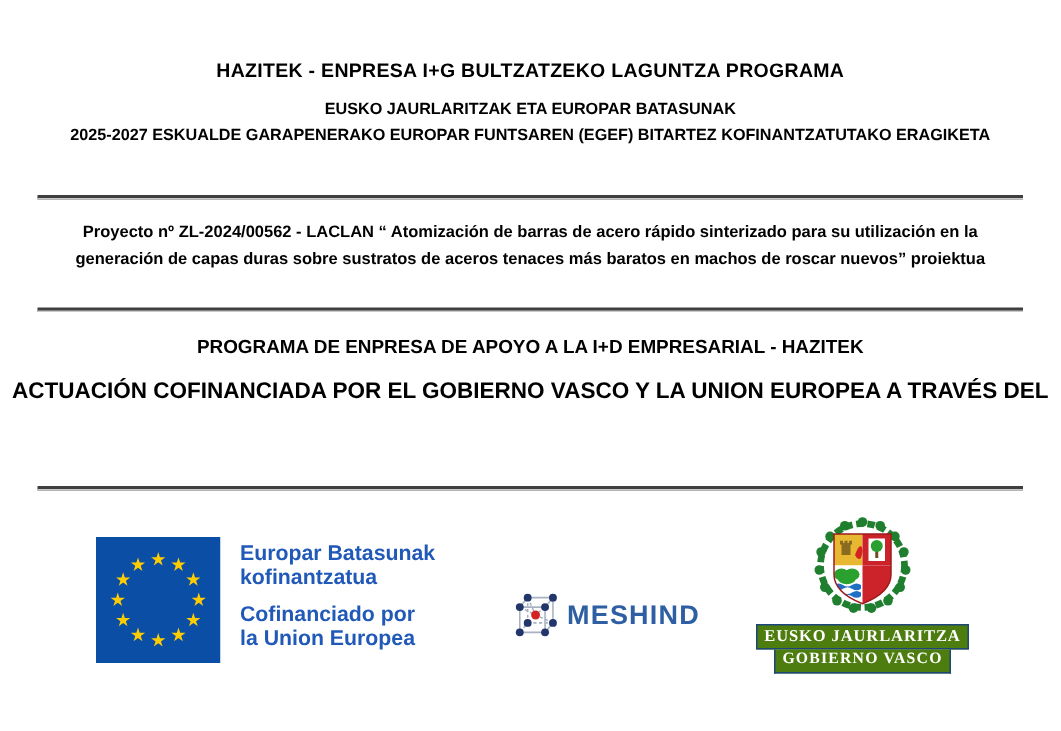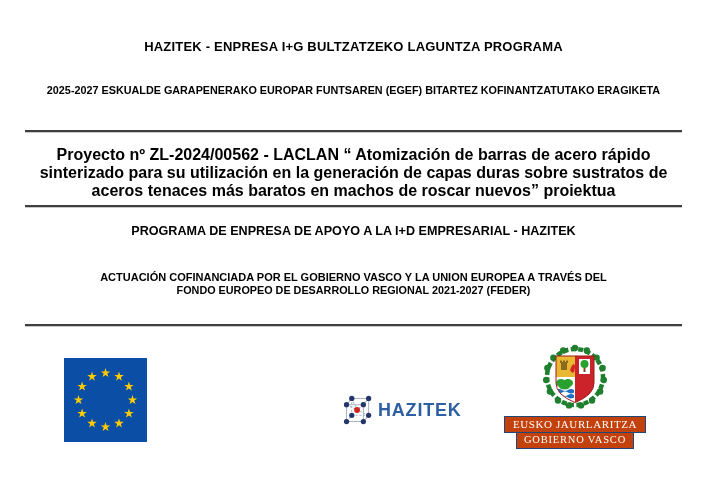--- a/index.html
+++ b/index.html
@@ -10,82 +10,88 @@
   .ctr{position:absolute;left:0;width:707px;text-align:center;font-weight:bold;}
   .title{top:39px;font-size:13px;letter-spacing:.2px;}
   .sub1{top:67px;font-size:10.8px;}
   .sub2{top:84px;font-size:10.8px;}
   .rule{position:absolute;left:25px;width:657px;height:2px;background:#3f3f3f;border-bottom:1px solid #c9c9c9;}
   .rule1{top:130px;}
   .rule2{top:205px;}
   .rule3{top:324px;}
   .project{
     position:absolute;top:146px;left:38px;width:631px;text-align:center;
-    font-weight:bold;font-size:16px;line-height:18px;
+    font-weight:bold;font-size:11px;line-height:18px;
   }
   .prog1{top:224px;font-size:12.6px;}
-  .prog2{top:271px;font-size:11px;}
+  .prog2{top:252px;font-size:15px;}
   .prog3{top:284px;font-size:10.8px;}
 
   
   .eu-flag{position:absolute;left:64px;top:358px;width:83px;height:84px;}
   .eu-text{position:absolute;left:160px;top:361px;font-weight:bold;color:#2159b8;
     font-size:14.2px;line-height:16px;}
   .eu-text .grp2{margin-top:9px;}
 
   
   .meshind{position:absolute;left:338px;top:390px;display:flex;align-items:center;}
   .meshind svg{width:36px;height:40px;}
   .meshind .name{font-weight:bold;font-size:18px;color:#2e5fa3;letter-spacing:.8px;margin-left:4px;}
 
   
   .basque{position:absolute;left:504px;top:343px;width:142px;}
   .basque .arms{display:block;margin:0 auto;width:72px;height:74px;}
-  .gv-bar{box-sizing:border-box;color:#fff;font-weight:normal;text-align:center;
-    background:#c2410c;border:1px solid #1d4679;font-family:"Liberation Serif","DejaVu Serif",serif;}
+  .gv-bar{box-sizing:border-box;color:#fff;font-weight:bold;text-align:center;
+    background:#4d7c0f;border:1px solid #1d4679;font-family:"Liberation Serif","DejaVu Serif",serif;}
   .gv-bar.b1{width:142px;height:17px;font-size:11px;line-height:15px;letter-spacing:.6px;margin-top:-1px;}
   .gv-bar.b2{width:118px;height:16px;font-size:10.5px;line-height:14px;letter-spacing:.8px;margin:0 auto;border-top:none;}
 </style>
 </head>
 <body>
 
 <div class="page">
 
   <div class="ctr title">HAZITEK - ENPRESA I+G BULTZATZEKO LAGUNTZA PROGRAMA</div>
+  <div class="ctr sub1">EUSKO JAURLARITZAK ETA EUROPAR BATASUNAK</div>
   <div class="ctr sub2">2025-2027 ESKUALDE GARAPENERAKO EUROPAR FUNTSAREN (EGEF) BITARTEZ KOFINANTZATUTAKO ERAGIKETA</div>
 
   <div class="rule rule1"></div>
 
   <div class="project">Proyecto nº ZL-2024/00562 -  LACLAN “ Atomización de barras de acero rápido sinterizado para su utilización en la generación de capas duras sobre sustratos de aceros tenaces más baratos en machos de roscar nuevos” proiektua</div>
 
   <div class="rule rule2"></div>
 
   <div class="ctr prog1">PROGRAMA DE ENPRESA DE APOYO A LA I+D EMPRESARIAL - HAZITEK</div>
   <div class="ctr prog2">ACTUACIÓN COFINANCIADA POR EL GOBIERNO VASCO Y LA UNION EUROPEA A TRAVÉS DEL</div>
-  <div class="ctr prog3">FONDO EUROPEO DE DESARROLLO REGIONAL 2021-2027 (FEDER)</div>
 
   <div class="rule rule3"></div>
 
   <svg class="eu-flag" viewBox="0 0 83 84" aria-hidden="true">
     <rect x="0" y="0" width="83" height="84" fill="#0b4ea6"></rect>
     <g fill="#ffcc00">
       <path id="st" transform="translate(41.5,15)" d="M0,-5 L1.12,-1.54 L4.76,-1.55 L1.81,0.59 L2.94,4.05 L0,1.9 L-2.94,4.05 L-1.81,0.59 L-4.76,-1.55 L-1.12,-1.54 Z"></path>
       <use href="#st" transform="translate(13.5,3.6)"></use>
       <use href="#st" transform="translate(23.4,13.5)"></use>
       <use href="#st" transform="translate(27,27)"></use>
       <use href="#st" transform="translate(23.4,40.5)"></use>
       <use href="#st" transform="translate(13.5,50.4)"></use>
       <use href="#st" transform="translate(0,54)"></use>
       <use href="#st" transform="translate(-13.5,50.4)"></use>
       <use href="#st" transform="translate(-23.4,40.5)"></use>
       <use href="#st" transform="translate(-27,27)"></use>
       <use href="#st" transform="translate(-23.4,13.5)"></use>
       <use href="#st" transform="translate(-13.5,3.6)"></use>
     </g>
   </svg>
+  <div class="eu-text">
+    <div>Europar Batasunak</div>
+    <div>kofinantzatua</div>
+    <div class="grp2">Cofinanciado por</div>
+    <div>la Union Europea</div>
+  </div>
 
   <div class="meshind">
     <svg viewBox="0 0 34 38" aria-hidden="true">
       <g stroke="#a8b2c2" stroke-width="1" fill="none">
         <path d="M8,14 L24,14 L24,30 L8,30 Z"></path>
         <path d="M8,14 L13,8 L29,8 L24,14"></path>
         <path d="M29,8 L29,24 L24,30"></path>
         <path stroke-dasharray="2,1.6" d="M13,8 L13,24 L8,30 M13,24 L29,24"></path>
         <path stroke-dasharray="2,1.6" d="M8,14 L18,19 M24,14 L18,19 M13,8 L18,19 M29,24 L18,19"></path>
       </g>
@@ -94,21 +100,21 @@
           <circle cx="24" cy="14" r="2.5"></circle>
         <circle cx="8" cy="30" r="2.5"></circle>
           <circle cx="24" cy="30" r="2.5"></circle>
         <circle cx="13" cy="8" r="2.5"></circle>
           <circle cx="29" cy="8" r="2.5"></circle>
         <circle cx="13" cy="24" r="2.5"></circle>
           <circle cx="29" cy="24" r="2.5"></circle>
       </g>
       <circle cx="18" cy="19" r="2.8" fill="#d42421"></circle>
     </svg>
-    <span class="name">HAZITEK</span>
+    <span class="name">MESHIND</span>
   </div>
 
   <div class="basque">
     <svg class="arms" viewBox="0 0 70 74" aria-hidden="true">
 
       <g fill="#1f7f2e">
         <circle cx="35" cy="34" r="28" fill="none" stroke="#1f7f2e" stroke-width="4.5" stroke-dasharray="5,2.5"></circle>
         <circle cx="35" cy="5" r="3.2"></circle>
           <circle cx="46.8" cy="7.5" r="3.2"></circle>
           <circle cx="56.6" cy="14.6" r="3.2"></circle>

